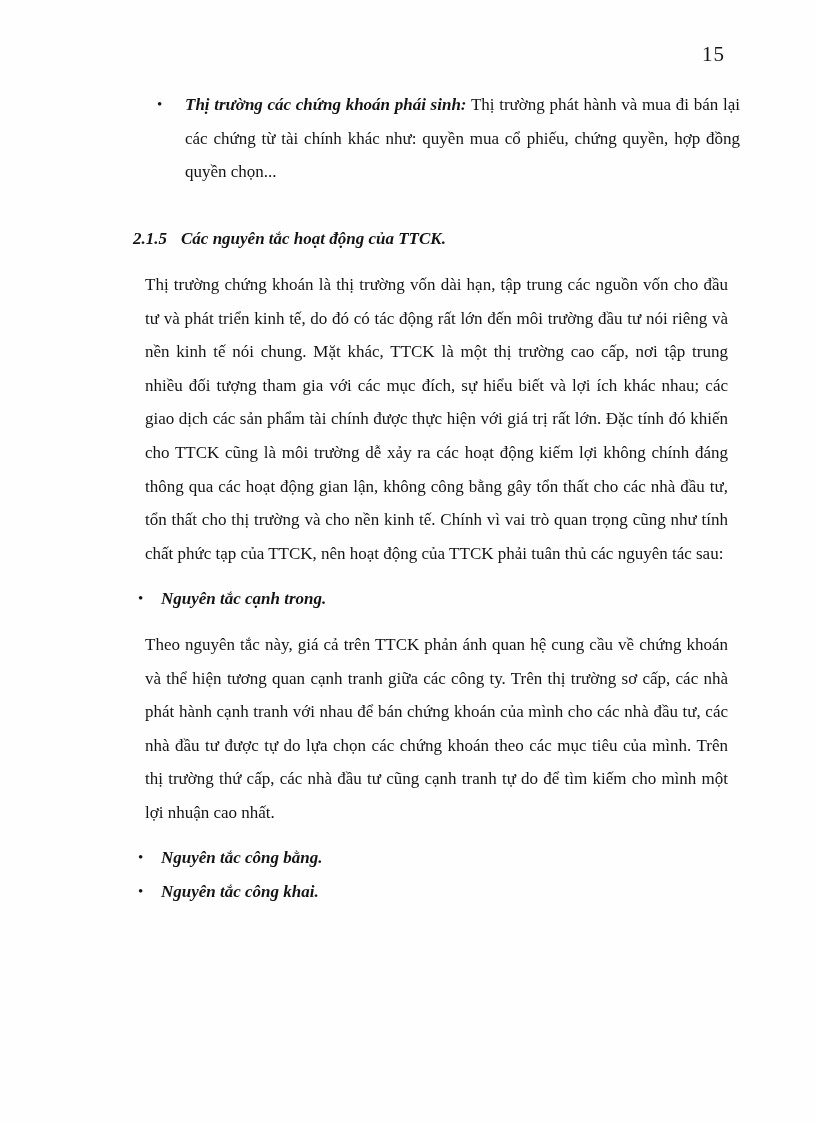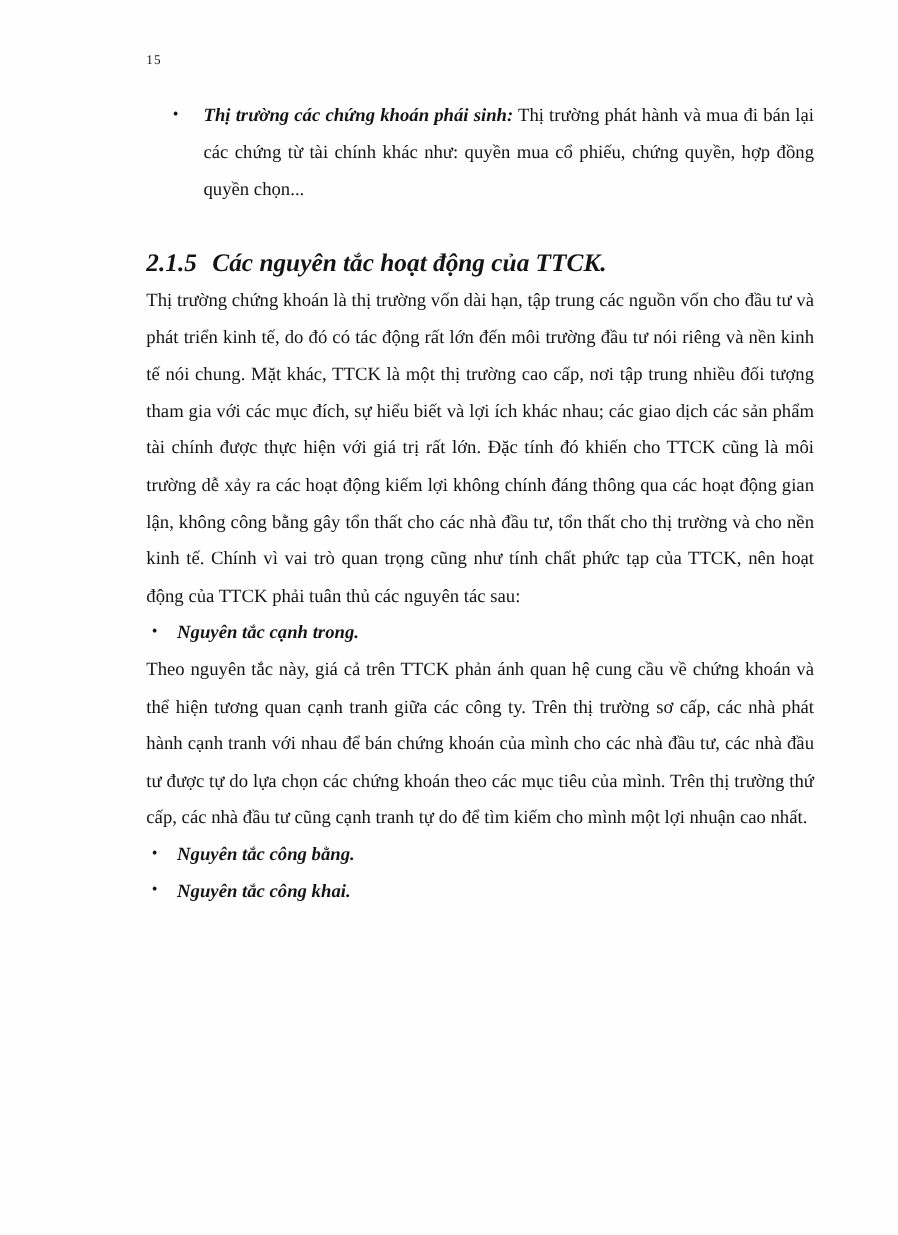--- a/index.html
+++ b/index.html
@@ -13,38 +13,38 @@
     width: 816px;
     height: 1123px;
     background: #fefefe;
     overflow: hidden;
     font-family: "Liberation Serif", "DejaVu Serif", serif;
     color: #141414;
   }
   .page-number {
     position: absolute;
     top: 44px;
-    left: 133px;
+    left: 118px;
     width: 607px;
-    text-align: left;
-    font-size: 12px;
+    text-align: right;
+    font-size: 21px;
     line-height: 20px;
     letter-spacing: 1px;
   }
   .content {
     position: absolute;
     top: 88px;
     left: 133px;
     width: 607px;
     font-size: 17px;
     line-height: 33.6px;
     text-align: justify;
   }
   .content p {
-    margin: 0;
+    margin: 12px;
     text-align: justify;
   }
   .bullet-item {
     position: relative;
     text-align: justify;
   }
   .bullet-item.level-deep {
     padding-left: 52px;
   }
   .bullet-item.level-deep .bullet-dot {
@@ -62,21 +62,21 @@
   }
   .bullet-dot {
     font-size: 15px;
   }
   .italic {
     font-style: italic;
     font-weight: bold;
   }
   .section-heading {
     margin: 33.6px 0 0 0;
-    font-size: 23px;
+    font-size: 17px;
     font-weight: bold;
     font-style: italic;
     line-height: 33.6px;
     text-align: left;
   }
   .section-heading .heading-number {
     margin-right: 14px;
   }
 </style>
 </head>

